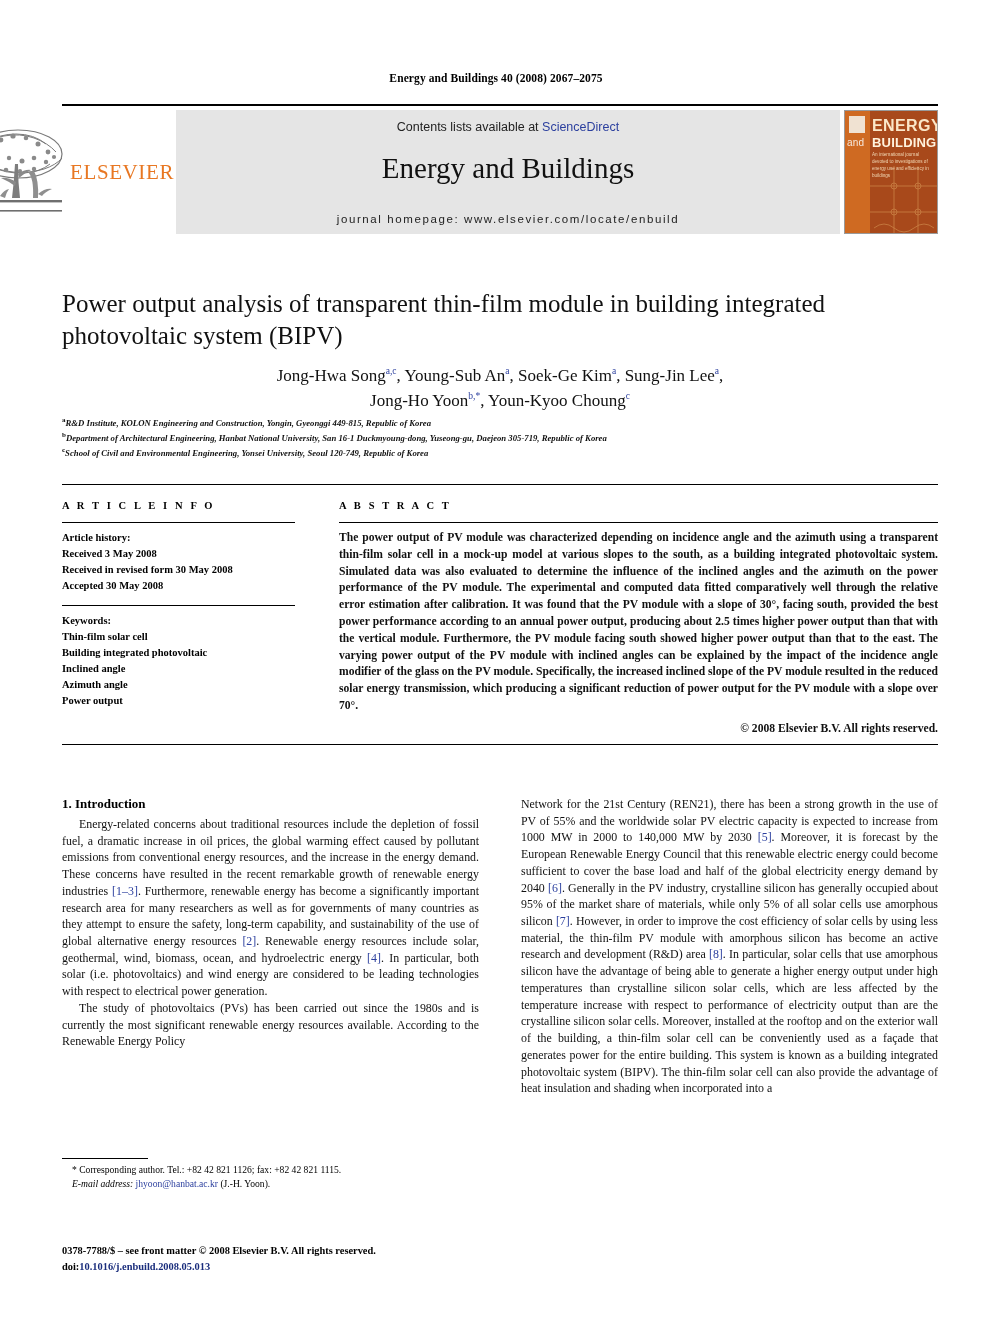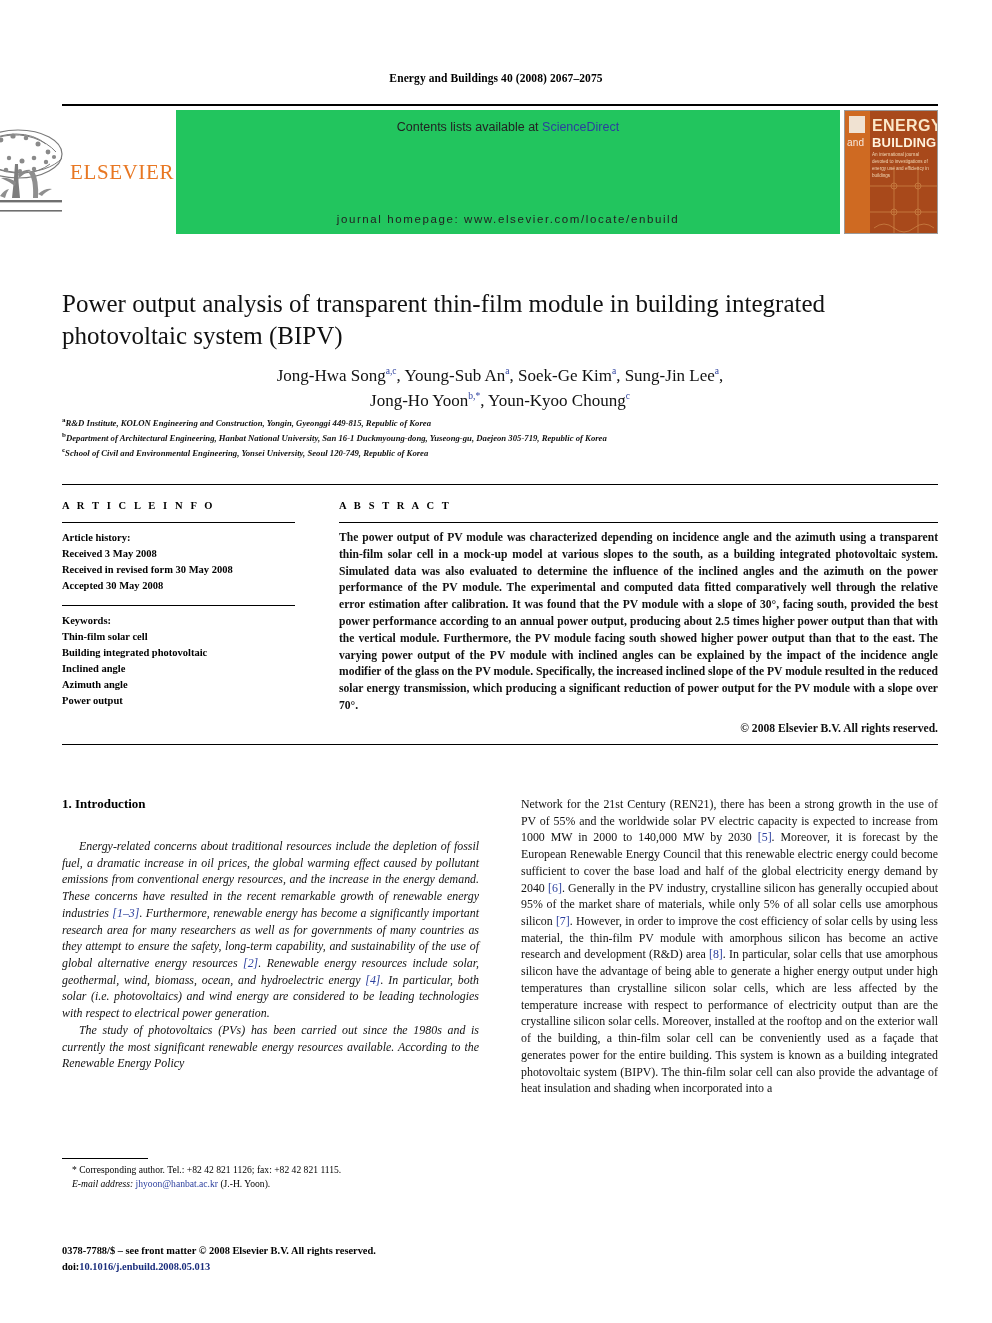--- a/index.html
+++ b/index.html
@@ -63,21 +63,21 @@
   .elsevier-word {
     font-family: "Liberation Serif", serif;
     font-size: 21px;
     letter-spacing: 0.6px;
     color: #E87722;
     line-height: 1;
     margin-top: 1px;
   }
   .sd-band {
     flex: 1 1 auto;
-    background: #22c55e;
+    background: #e5e5e5;
     position: relative;
     margin-left: 2px;
     margin-right: 4px;
   }
   .sd-line {
     position: absolute;
     top: 10px; left: 0; right: 0;
     text-align: center;
     font-family: "Liberation Sans", sans-serif;
     font-size: 12.5px;
@@ -243,21 +243,21 @@
     font-weight: bold;
   }
   .col {
     position: absolute;
     width: 417px;
     font-size: 11.9px;
     line-height: 1.405;
     text-align: justify;
     color: #111;
   }
-  .col-left  { left: 62px;  top: 838px; font-style: italic; }
+  .col-left  { left: 62px;  top: 816px; }
   .col-right { left: 521px; top: 796px; }
   .col p { margin: 0; text-indent: 17px; }
   .ref { color: #2b3f9e; }
 
   
   .foot-rule {
     position: absolute;
     left: 62px; top: 1158px;
     width: 86px;
     border-top: 1px solid #000;
@@ -336,20 +336,21 @@
             </g>
           </svg>
         </div>
         <div class="elsevier-word">ELSEVIER</div>
       </div>
 
       <div class="sd-band">
         <div class="sd-line">
           <span>Contents lists available at </span><span class="sd-link">ScienceDirect</span>
         </div>
+        <div class="journal-name">Energy and Buildings</div>
         <div class="homepage-line">journal homepage: www.elsevier.com/locate/enbuild</div>
       </div>
 
       <div class="cover-thumb">
         <div class="cover-left"></div>
         <div class="cover-right"></div>
         <svg style="position:absolute;left:25px;top:55px;width:69px;height:75px" viewBox="0 0 69 75" aria-hidden="true">
           <g stroke="#d08a4c" stroke-width="0.8" fill="none" opacity="0.85">
             <path d="M0 20 H69 M0 46 H69 M24 0 V75 M48 0 V75"></path>
             <circle cx="24" cy="20" r="3"></circle>

